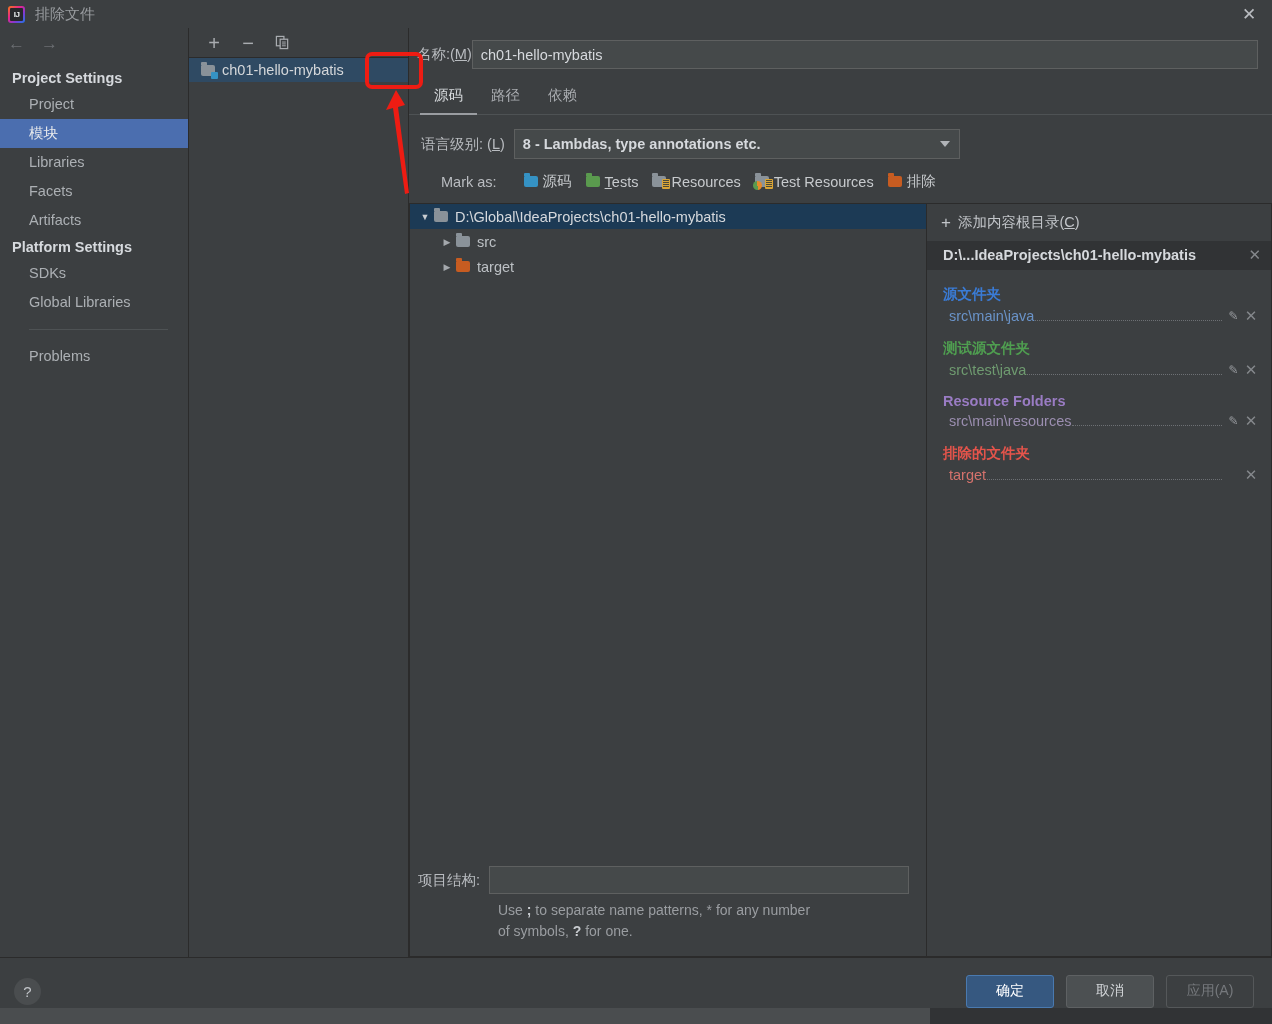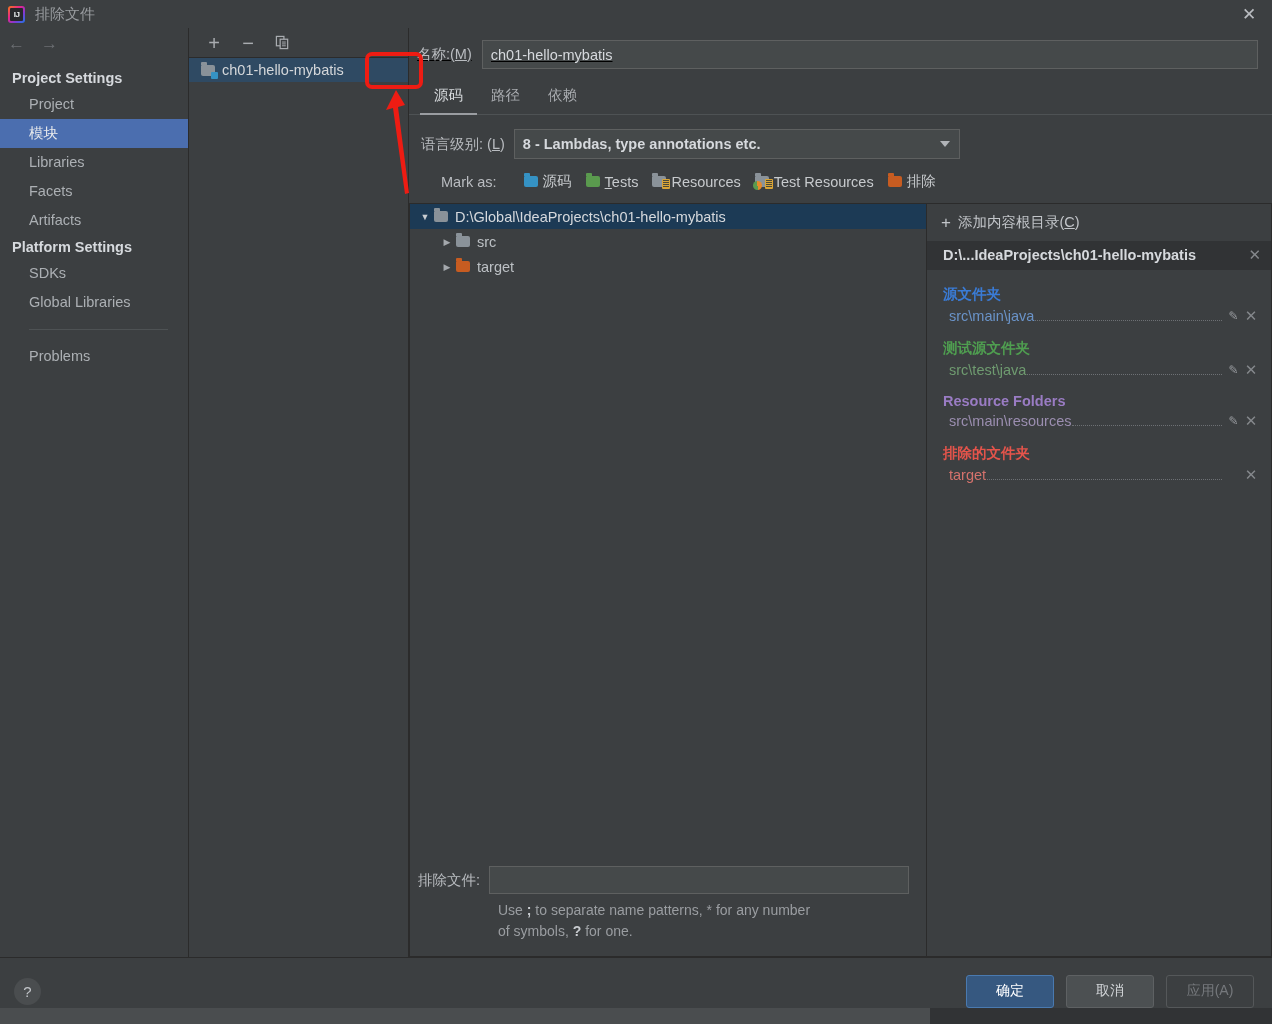--- a/index.html
+++ b/index.html
@@ -148,23 +148,22 @@
     pointer-events: none; z-index: 30;
   }
 
   
   .content {
     flex: 1; min-width: 0;
     background: #3c3f41;
     display: flex; flex-direction: column;
   }
   .name-row {
-    display: flex; align-items: center; gap: 10px;
+    display: flex; align-items: center; 
     padding: 12px 14px 10px 8px;
-    text-decoration: underline;
   }
   .name-label { color: #b9bcc0; font-size: 14.5px; white-space: nowrap; }
   .name-label u { text-decoration: underline; }
   .name-input {
     flex: 1; height: 29px;
     background: #45494a; border: 1px solid #5e6060;
     color: #d6d9dd; font-size: 14.5px;
     padding: 0 8px; outline: none;
     font-family: inherit;
   }
@@ -472,21 +471,21 @@
             </div>
             <div class="tree-row" style="padding-left:28px">
               <span class="twisty">▶</span>
               <span class="folder f-orange"></span>
               <span>target</span>
             </div>
           </div>
 
           <div class="excl-block">
             <div class="excl-row">
-              <span class="excl-label">排除文件:</span>
+              <span class="excl-label">项目结构:</span>
               <input class="excl-input" type="text" value="" style="">
             </div>
             <div class="excl-hint">Use <b>;</b> to separate name patterns, * for any number of symbols, <b>?</b> for one.</div>
           </div>
         </div>
 
         <div class="roots-pane">
           <div class="add-root">
             <span class="plus">+</span>
             <span>添加内容根目录(<u>C</u>)</span>

